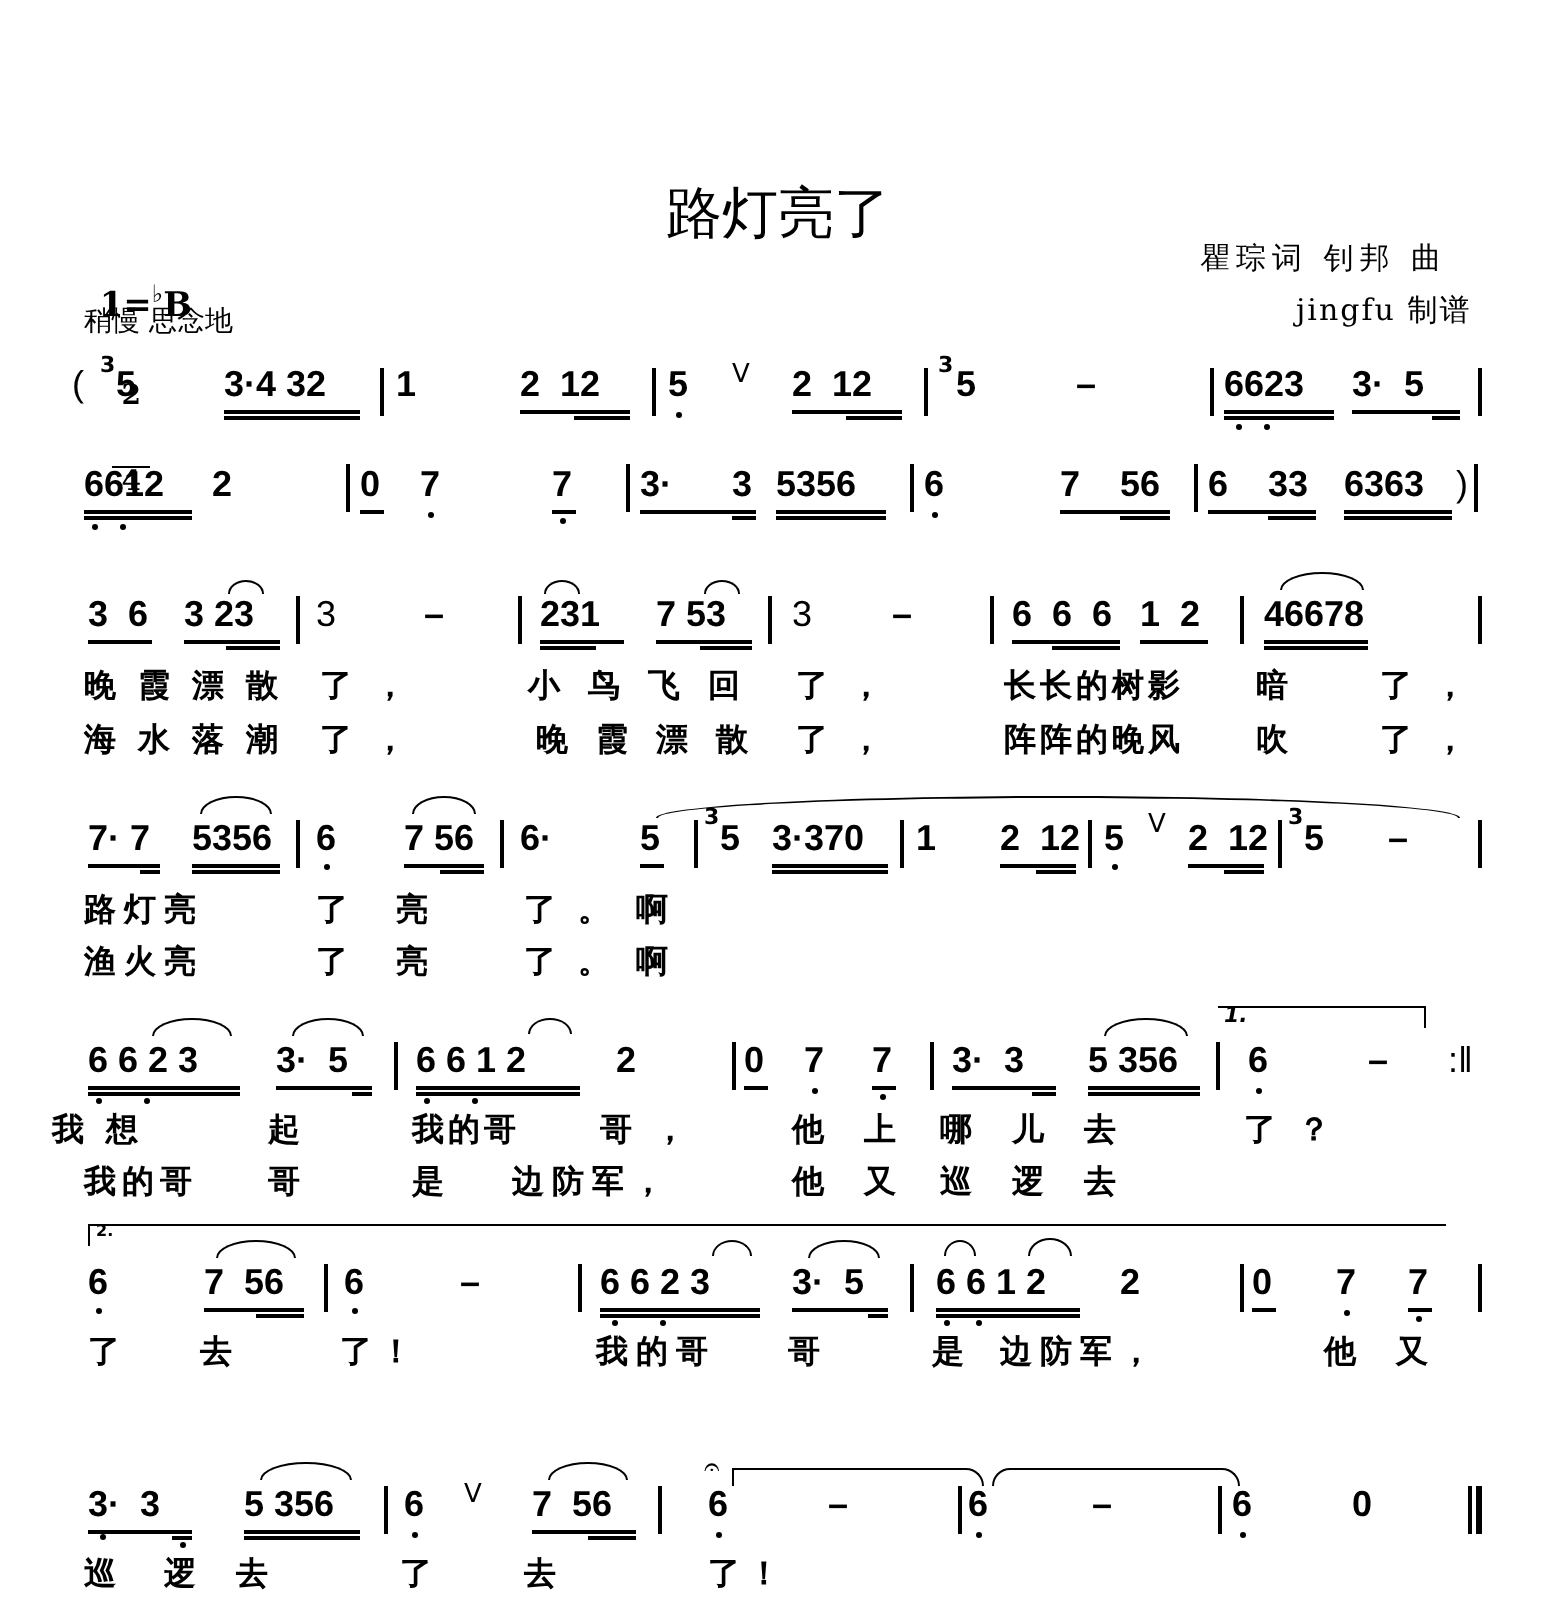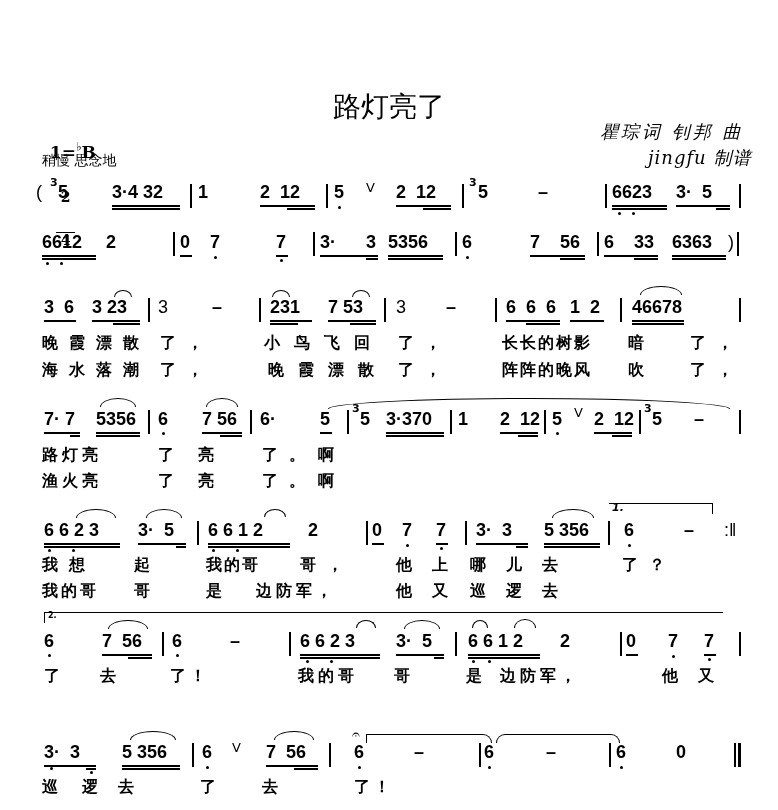--- a/index.html
+++ b/index.html
@@ -1,20 +1,20 @@
 <!DOCTYPE html>
 <html><head>
 <meta charset="utf-8">
 <style>
   html, body { margin: 0; padding: 0; background: #ffffff; }
   body { width: 778px; height: 810px; position: relative; overflow: hidden;
          font-family: "DejaVu Sans", sans-serif; color: #000; }
   .abs { position: absolute; white-space: pre; }
   .title { font-family: "DejaVu Serif", serif; font-size: 28px; left: 0; width: 778px; text-align: center; top: 88px; }
-  .credit { font-family: "DejaVu Serif", serif; font-size: 18px; letter-spacing: 3px; font-style: italic; }
+  .credit { font-family: "DejaVu Serif", serif; font-size: 15px; letter-spacing: 3px; }
   .key { font-family: "DejaVu Serif", serif; font-size: 17px; font-weight: bold; }
   .key .flat { font-size: 12px; vertical-align: 7px; font-weight: normal; }
   .frac { display: inline-block; text-align: center; vertical-align: middle; font-size: 14px; line-height: 14px; margin-left: 6px; }
   .frac span { display: block; }
   .frac .bar { border-top: 1px solid #000; }
   .tempo { font-size: 14px; }
   .note { font-family: "Liberation Sans", sans-serif; font-weight: bold; font-size: 18px; height: 22px; line-height: 22px; }
   .lyric { font-family: "DejaVu Serif", serif; font-weight: bold; font-size: 16px; letter-spacing: 11px; }
   .bl { position: absolute; width: 2px; background: #000; }
   .ul { position: absolute; height: 1.5px; background: #000; }
@@ -261,21 +261,21 @@
   <div class="ul" style="left:544px; top:543px; width:56px;"></div>
     <div class="ul" style="left:544px; top:546px; width:56px;"></div>
   <div class="bl" style="left:608px; top:521px; height:24px;"></div>
   <div class="volta" style="left:609px; top:503px; width:103px; height:10px; border-right:1.5px solid #000;"></div>
   <div class="grace" style="left:612px; top:501px; font-style:italic;">1.</div>
   <div class="abs note" style="left:624px; top:519px;">6</div>
   <div class="dot" style="left:628px; top:544px;"></div>
   <div class="abs note" style="left:684px; top:519px;">–</div>
   <div class="abs note" style="left:724px; top:519px; font-weight:normal;">:‖</div>
 
-  <div class="abs lyric" style="left:42px; top:555px;">我想</div>
+  <div class="abs lyric" style="left:26px; top:555px;">我想</div>
   <div class="abs lyric" style="left:134px; top:555px;">起</div>
   <div class="abs lyric" style="left:206px; top:555px; letter-spacing:2px;">我的哥</div>
   <div class="abs lyric" style="left:300px; top:555px;">哥，</div>
   <div class="abs lyric" style="left:396px; top:555px; letter-spacing:20px;">他上</div>
   <div class="abs lyric" style="left:470px; top:555px; letter-spacing:20px;">哪儿去</div>
   <div class="abs lyric" style="left:622px; top:555px;">了？</div>
   <div class="abs lyric" style="left:42px; top:581px; letter-spacing:3px;">我的哥</div>
   <div class="abs lyric" style="left:134px; top:581px;">哥</div>
   <div class="abs lyric" style="left:206px; top:581px;">是</div>
   <div class="abs lyric" style="left:256px; top:581px; letter-spacing:4px;">边防军，</div>

